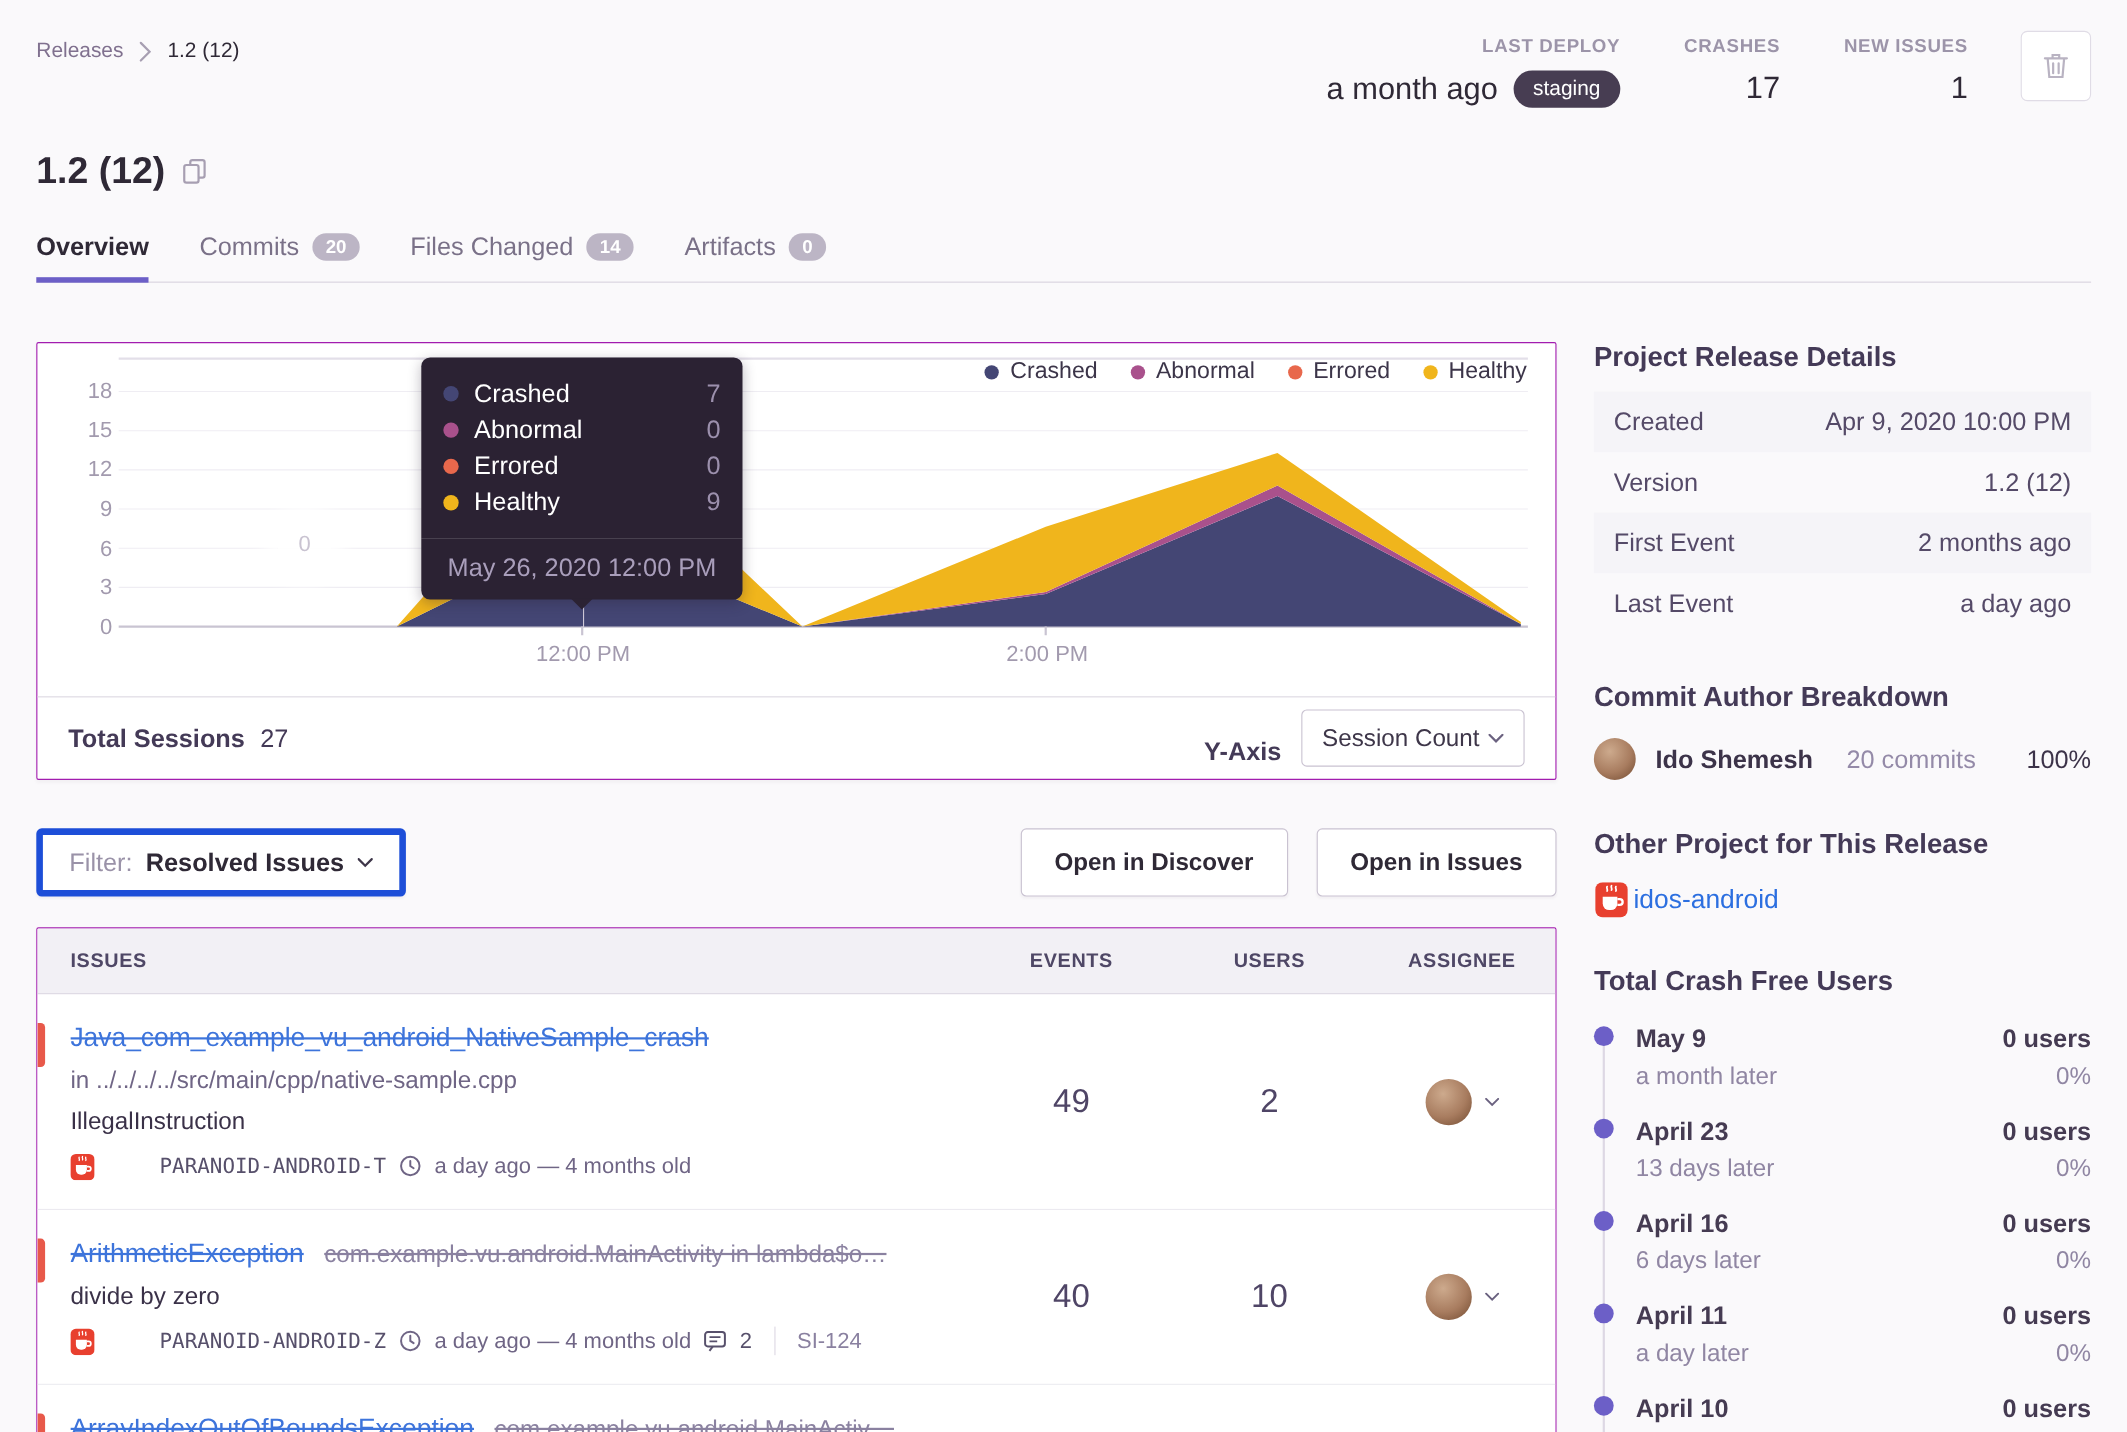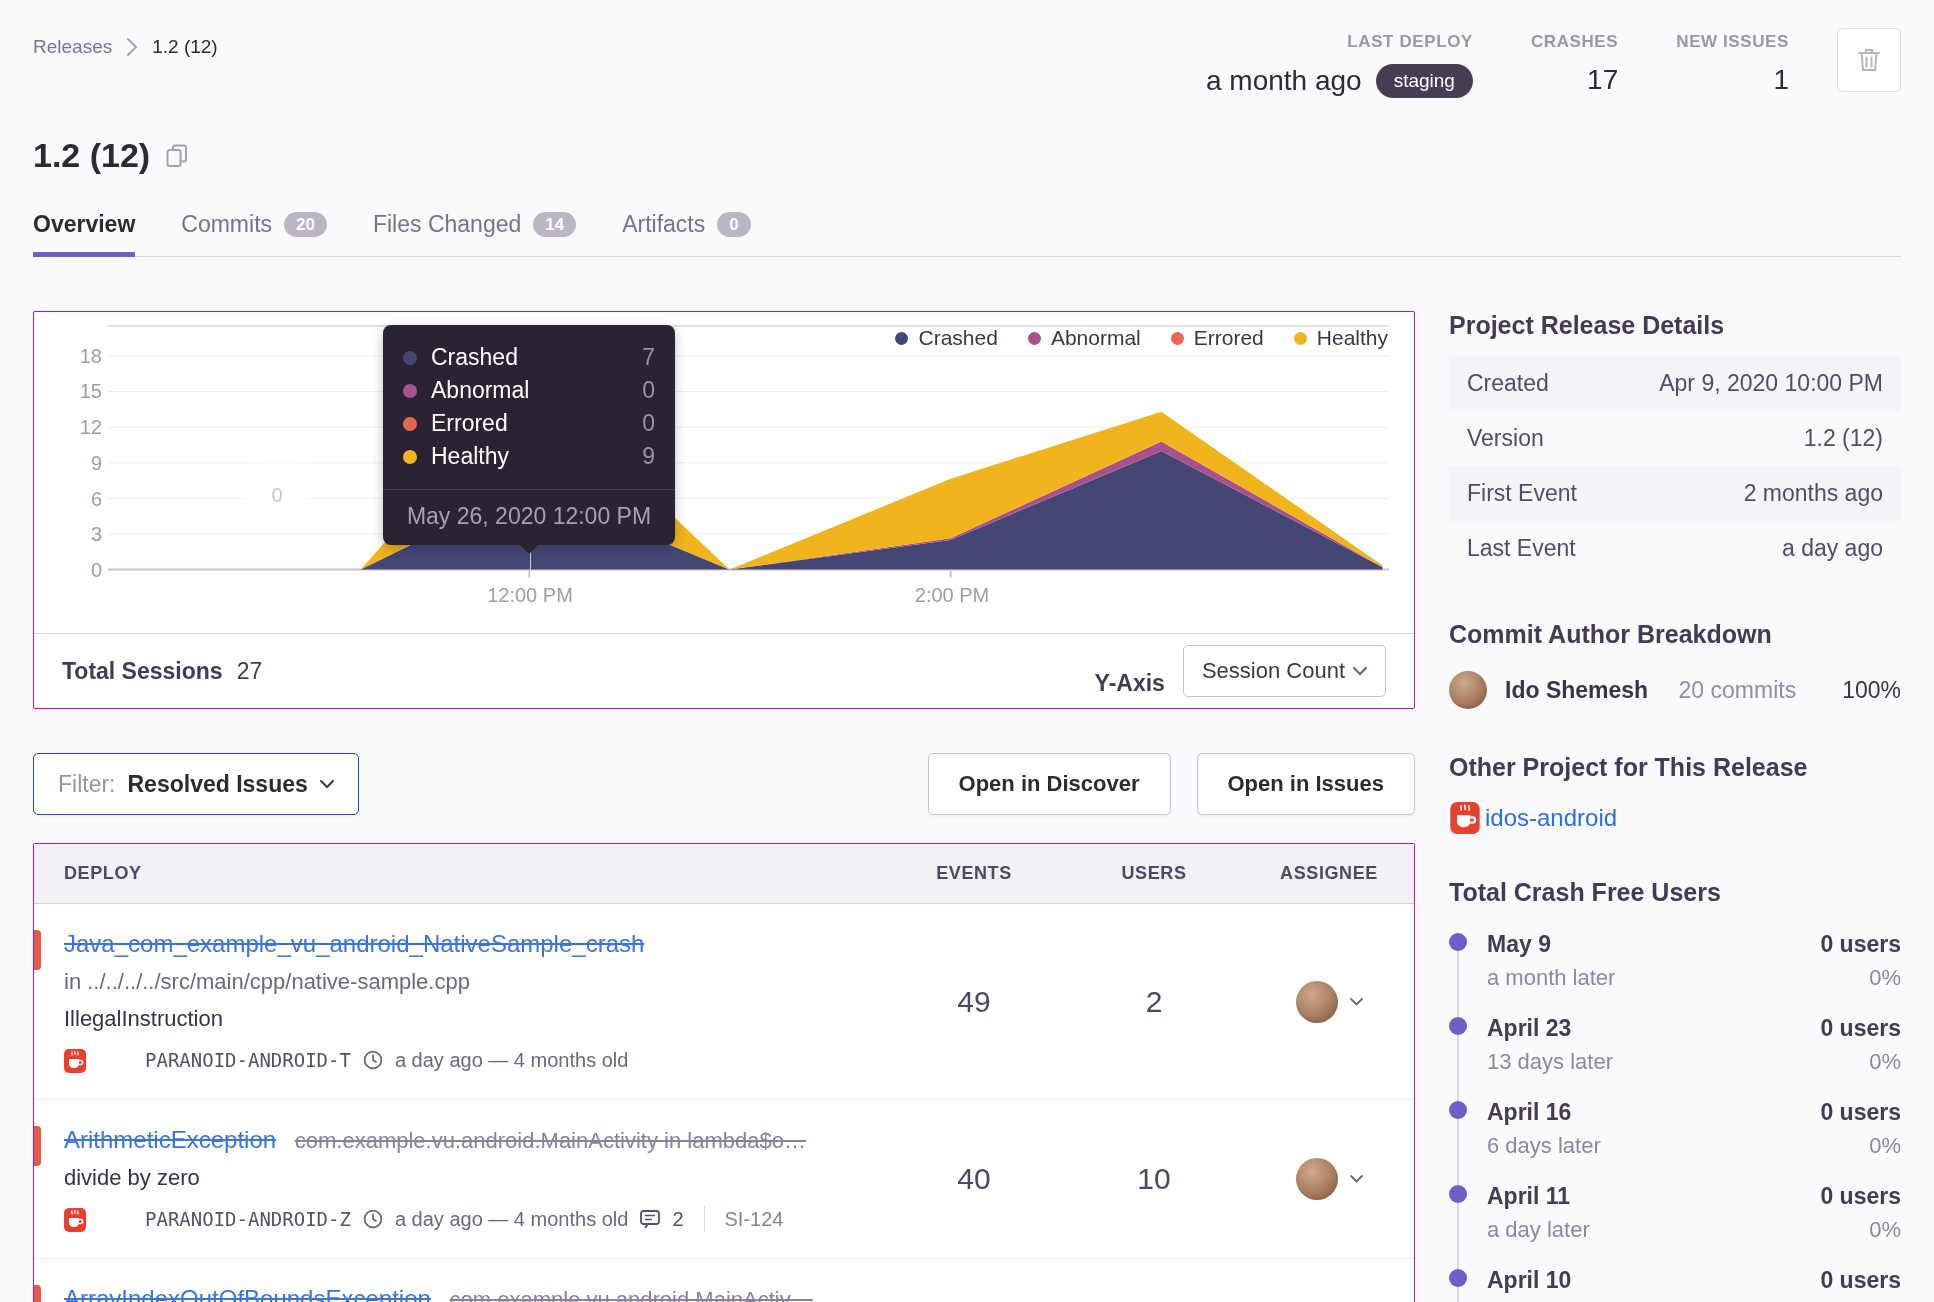--- a/index.html
+++ b/index.html
@@ -64,21 +64,21 @@
   .chart-footer { display:flex; align-items:center; border-top:1px solid #dcd7e2; height:75px; padding:0 28px; }
   .cf-label { font-size:23px; font-weight:700; color:#443a57; }
   .cf-value { font-size:23px; color:#443a57; margin-left:14px; }
   .cf-right { margin-left:auto; display:flex; align-items:flex-end; gap:18px; }
   .yaxis-btn { display:flex; align-items:center; gap:8px; background:#fff; border:1px solid #c9c2d1;
                border-radius:5px; padding:12px 18px; font-size:22px; color:#3e3649; cursor:pointer; }
 
   
   .actions-row { display:flex; gap:26px; margin-top:44px; }
   .filter-btn { display:flex; align-items:center; gap:12px; height:62px; padding:0 24px; background:#fff;
-                border:1px solid #1d4ed8; border-radius:5px; font-size:23px; cursor:pointer;
+                border:6px solid #1d4ed8; border-radius:5px; font-size:23px; cursor:pointer;
                 box-shadow:0 2px 2px rgba(70,60,80,.04); }
   .filter-label { color:#9a92a8; }
   .filter-value { font-weight:700; color:#2f2936; }
   .spacer { flex:1; }
   .action-btn { height:62px; padding:0 30px; background:#fff; border:1px solid #c9c2d1; border-radius:5px;
                 font-size:22px; font-weight:700; color:#2f2936; cursor:pointer;
                 box-shadow:0 2px 2px rgba(70,60,80,.04); font-family:"Liberation Sans",sans-serif; }
 
   
   .issues-panel { margin-top:28px; overflow:hidden; }
@@ -304,21 +304,21 @@
               <path d="M1 1l6 6 6-6" stroke="#3e3649" stroke-width="2" fill="none" stroke-linecap="round"></path>
             </svg>
         </button>
         <div class="spacer"></div>
         <button class="action-btn">Open in Discover</button>
         <button class="action-btn">Open in Issues</button>
       </div>
 
       <section class="panel issues-panel">
         <div class="grid-cols issues-head">
-          <div class="head-issue">DEPLOY</div>
+          <div class="head-issue">ISSUES</div>
           <div class="head-c">EVENTS</div>
           <div class="head-c">USERS</div>
           <div class="head-c">ASSIGNEE</div>
         </div>
 
         <div class="grid-cols issue-row">
           <div class="row-bar"></div>
           <div class="issue-main">
             <div class="issue-title-line">
               <span class="issue-title">Java_com_example_vu_android_NativeSample_crash</span>

